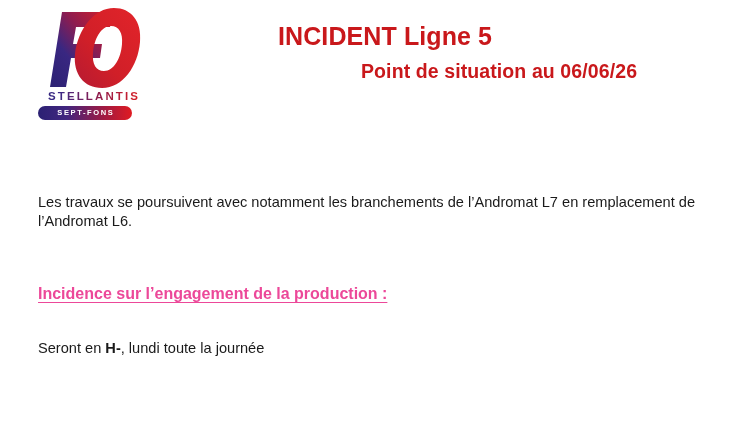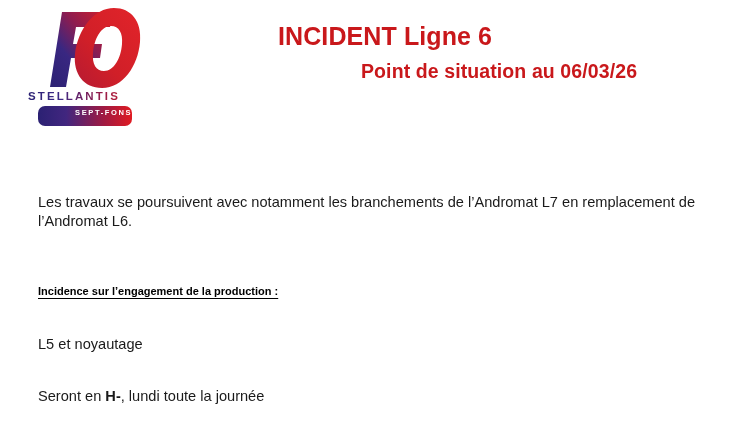--- a/index.html
+++ b/index.html
@@ -36,46 +36,46 @@
     height: 88px;
   }
   .logo-mark svg {
     display: block;
   }
   .logo-stellantis {
     position: absolute;
     left: 0px;
     top: 86px;
     width: 112px;
-    text-align: left;
+    text-align: right;
     font-family: "Liberation Sans", sans-serif;
     font-size: 11.5px;
     font-weight: bold;
     letter-spacing: 2.1px;
     line-height: 13px;
     background: linear-gradient(90deg, #2b2173 0%, #3b2a86 28%, #8e1d4e 62%, #d81f26 100%);
     -webkit-background-clip: text;
     background-clip: text;
     color: transparent;
     -webkit-text-fill-color: transparent;
   }
   .logo-badge {
     position: absolute;
     left: 10px;
     top: 102px;
     width: 94px;
-    height: 20px;
+    height: 14px;
     border-radius: 7px;
     background: linear-gradient(90deg, #2b2173 0%, #41267f 30%, #a01a42 70%, #e01b22 100%);
     color: #ffffff;
     font-size: 7.5px;
     font-weight: bold;
     letter-spacing: 1.6px;
     line-height: 14px;
-    text-align: right;
+    text-align: center;
     text-indent: 1.6px;
   }
 
   
   .title-block {
     position: absolute;
     left: 0;
     top: 0;
     width: 750px;
   }
@@ -108,23 +108,23 @@
     width: 680px;
   }
   .para {
     font-size: 14.6px;
     line-height: 19px;
     color: #1a1a1a;
     max-width: 672px;
   }
   .section-heading {
     margin-top: 40px;
-    font-size: 11px;
+    font-size: 16px;
     font-weight: bold;
-    color: #000000;
+    color: #ec4899;
     text-decoration: underline;
     text-underline-offset: 3px;
     display: inline-block;
   }
   .sector-list {
     margin-top: 34px;
     font-size: 14.6px;
     line-height: 22px;
     color: #1a1a1a;
   }
@@ -164,33 +164,32 @@
         <path d="M22 83 L34 8 L84 8 L82 23 L48 23 L45 40 L74 40 L72 54 L43 54 L38 83 Z" fill="url(#foGrad)"></path>
         <path d="M86 4 C103 4 114 17 112 38 C110 62 95 84 74 84 C56 84 45 70 47 50 C50 25 66 4 86 4 Z
                  M83 22 C73 22 66 35 65 49 C64 60 68 67 76 67 C86 67 93 54 94 40 C95 29 91 22 83 22 Z" fill="url(#oGrad)"></path>
       </svg>
     </div>
     <div class="logo-stellantis">STELLANTIS</div>
     <div class="logo-badge">SEPT-FONS</div>
   </div>
 
   <div class="title-block">
-    <div class="doc-title">INCIDENT Ligne 6</div>
-    <div class="doc-subtitle">Point de situation au 06/03/26</div>
+    <div class="doc-title">INCIDENT Ligne 5</div>
+    <div class="doc-subtitle">Point de situation au 06/06/26</div>
   </div>
 
 </div>
 
 <div class="body-area">
 
   <p class="para">Les travaux se poursuivent avec notamment les branchements de l’Andromat L7 en remplacement de l’Andromat L6.</p>
 
   <div>
     <span class="section-heading">Incidence sur l’engagement de la production :</span>
   </div>
 
   <div class="sector-list">
-    <div>L5 et noyautage</div>
   </div>
 
   <div class="closing"><span>Seront en </span><b>H-</b><span>, lundi toute la journée</span></div>
 
 </div>
 
 </body></html>

